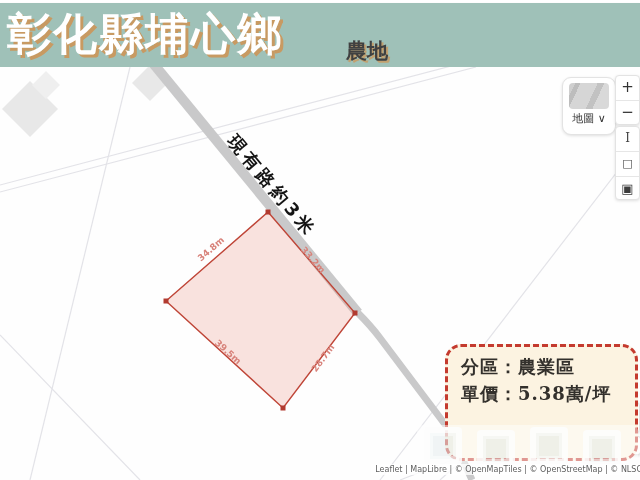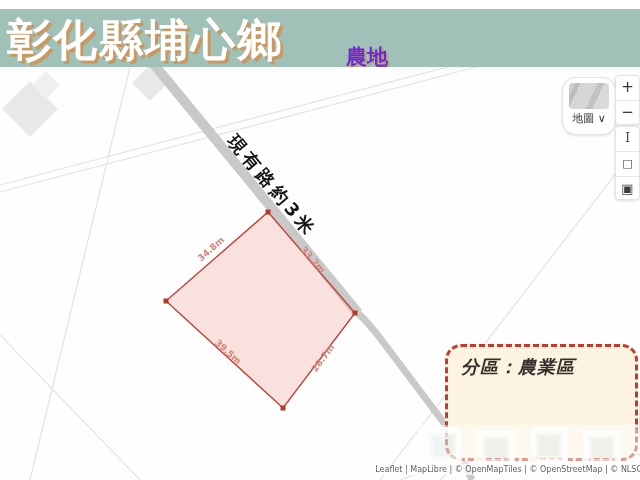--- a/index.html
+++ b/index.html
@@ -1,34 +1,34 @@
 <!DOCTYPE html>
 <html><head>
 <meta charset="utf-8">
 <style>
   html,body{margin:0;padding:0;background:#fff;}
   .screen{position:relative;width:640px;height:480px;overflow:hidden;
           font-family:"DejaVu Sans",sans-serif;background:#fff;}
   
-  .banner{position:absolute;left:0;top:9px;width:640px;height:67px;background:#9fc1b8;
+  .banner{position:absolute;left:0;top:3px;width:640px;height:67px;background:#9fc1b8;
           box-shadow:0 1px 2px rgba(0,0,0,.15);}
   .banner h1{margin:0;position:absolute;left:7px;top:-2px;font-size:44px;line-height:66px;
              font-weight:bold;color:#fff;letter-spacing:2px;
              text-shadow:3px 3px 0 #c89a62;}
   .banner .subtitle{position:absolute;left:346px;top:34px;font-size:21px;font-weight:bold;
-             color:#6d28d9;text-shadow:2px 2px 0 rgba(200,154,98,.85);}
+             color:#404040;text-shadow:2px 2px 0 rgba(200,154,98,.85);}
   
   .map{position:absolute;left:0;top:67px;width:640px;height:413px;background:#fefefe;overflow:hidden;}
   .map svg{position:absolute;left:0;top:0;}
   .road-label{position:absolute;left:272px;top:119px;transform:translate(-50%,-50%) rotate(50deg);
               font-size:18px;font-weight:bold;color:#141414;letter-spacing:4px;white-space:nowrap;z-index:2;}
   .edge-label{position:absolute;font-size:9px;font-weight:bold;color:#d8827a;white-space:nowrap;z-index:2;}
   .road-num{position:absolute;left:654px;top:155px;font-size:15px;color:#9a9aa0;z-index:2;text-decoration:underline;}
   
-  .ctl{position:absolute;background:#fff;border:1px solid #e3e3e3;border-radius:14px;
+  .ctl{position:absolute;background:#fff;border:1px solid #e3e3e3;border-radius:9px;
        box-shadow:0 1px 3px rgba(0,0,0,.12);z-index:6;}
   .basemap{left:562px;top:10px;width:52px;height:56px;text-align:center;cursor:pointer;}
   .basemap .thumb{margin:5px auto 2px;width:40px;height:26px;border-radius:4px;background:
       linear-gradient(115deg,#cfcfcf 0 12%,#bdbdbd 12% 22%,#d6d6d6 22% 55%,#c2c2c2 55% 68%,#d9d9d9 68%);}
   .basemap .bm-label{font-size:11px;color:#333;}
   .zoomctl{left:615px;top:8px;width:23px;height:48px;border-radius:4px;}
   .zoomctl .zbtn{width:23px;height:24px;line-height:23px;text-align:center;font-size:15px;color:#333;cursor:pointer;}
   .zoomctl .zbtn:first-child{border-bottom:1px solid #e6e6e6;}
   .tools{left:615px;top:59px;width:23px;height:72px;border-radius:4px;}
   .tools .tbtn{width:23px;height:24px;line-height:23px;text-align:center;font-size:11px;color:#444;cursor:pointer;}
@@ -40,21 +40,21 @@
   .locate .arr{display:inline-block;margin-top:5px;font-size:13px;color:#5a5a5a;transform:rotate(-45deg);}
   .chip{left:599px;top:369px;width:40px;height:17px;border-radius:3px;z-index:3;cursor:pointer;}
   .chip .sq{position:absolute;left:4px;top:4px;width:9px;height:9px;background:#4a4a4a;border-radius:1px;}
   .chip .bars{position:absolute;left:17px;top:5px;width:19px;height:7px;
       background:repeating-linear-gradient(90deg,#b9b9b9 0 2px,#fff 2px 4px);}
   
   .infobox{position:absolute;left:445px;top:277px;width:193px;height:117px;background:#fcf3e1;
            border:3px dashed #c43a2e;border-radius:16px;z-index:3;box-sizing:border-box;
            padding:6px 0 0 13px;}
   .infobox .line{font-family:"DejaVu Serif",serif;font-weight:bold;font-size:18px;line-height:27px;
-           color:#33302c;letter-spacing:1px;white-space:nowrap;font-style:italic;}
+           color:#33302c;letter-spacing:1px;white-space:nowrap;}
   
   .watermark{position:absolute;left:415px;top:352px;width:225px;height:52px;z-index:4;pointer-events:none;}
   .watermark .band{position:absolute;left:2px;top:6px;width:221px;height:42px;
            background:rgba(255,255,255,.48);border-radius:6px;}
   .watermark .glyph{position:absolute;top:8px;width:38px;height:38px;border-radius:4px;
            border:6px solid rgba(255,255,255,.85);background:rgba(165,190,198,.16);
            box-shadow:inset 0 0 0 3px rgba(255,255,255,.45);box-sizing:border-box;}
   
   .attribution{position:absolute;right:-6px;bottom:5px;background:rgba(255,255,255,.78);
            font-size:8px;color:#5f5f5f;padding:1px 4px;white-space:nowrap;z-index:5;cursor:pointer;}
@@ -133,20 +133,21 @@
     <div class="ctl locate">
       <span class="arr">▶</span>
     </div>
     <div class="ctl chip">
       <span class="sq"></span>
       <span class="bars"></span>
     </div>
 
     <div class="infobox">
       <div class="line">分區：農業區</div>
+      <div class="line">單價：5.38萬/坪</div>
     </div>
 
     <div class="watermark">
       <div class="band"></div>
       <div class="glyph" style="left:9px;"></div>
       <div class="glyph" style="left:62px;top:11px;"></div>
       <div class="glyph" style="left:115px;"></div>
       <div class="glyph" style="left:168px;top:11px;"></div>
     </div>
 

